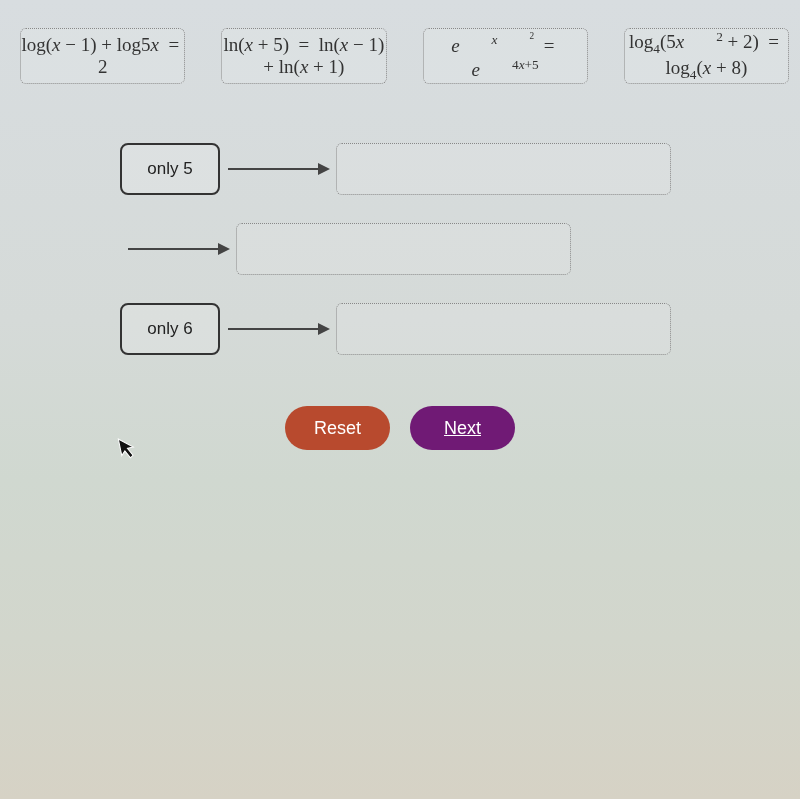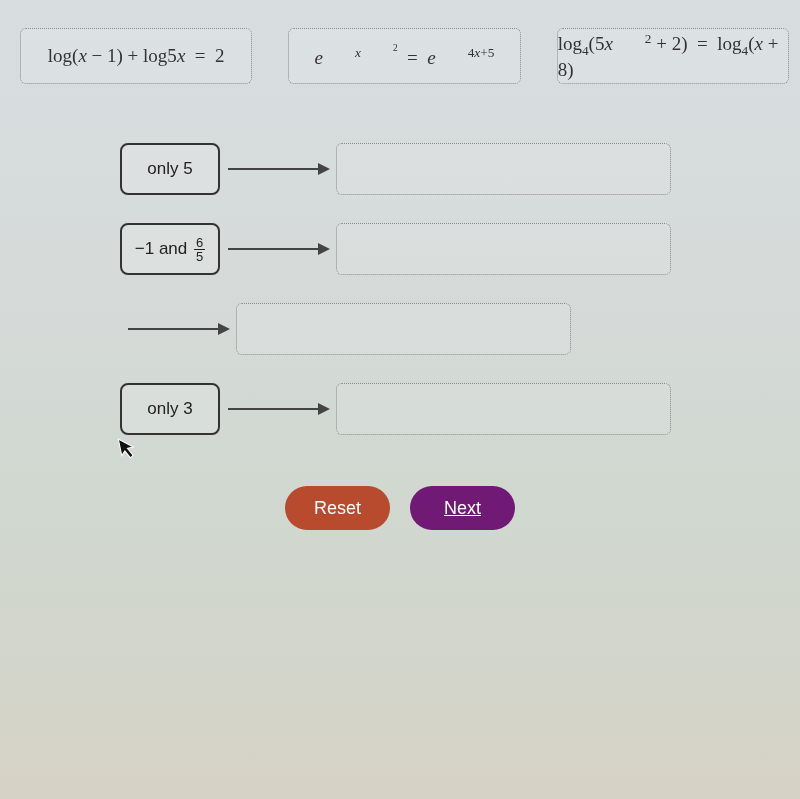--- a/index.html
+++ b/index.html
@@ -7,23 +7,24 @@
     width: 800px;
     height: 799px;
     background: linear-gradient(180deg, #d8dde0 0%, #d5dad8 40%, #d0d8d0 60%, #d2d6cc 80%, #d6d2c5 100%);
     font-family: Georgia, 'Times New Roman', serif;
     color: #333;
     position: relative;
     overflow: hidden;
   }
   .equation-grid {
     display: grid;
-    grid-template-columns: 1fr 1fr 1fr;
+    grid-template-columns: 1fr 1fr 1fr 1fr;
     gap: 24px 36px;
     padding: 28px 11px 0 20px;
+    text-align: center;
   }
   .eq-box {
     border: 1px dotted #888;
     border-radius: 6px;
     background: rgba(255,255,255,0.12);
     height: 56px;
     display: flex;
     align-items: center;
     justify-content: center;
     font-size: 19px;
@@ -125,67 +126,55 @@
   }
 </style>
 </head>
 <body>
 
 <div class="equation-grid">
   <div class="eq-box">
     <span>log(<i>x</i> − 1) + log5<i>x</i> &nbsp;=&nbsp; 2</span>
   </div>
   <div class="eq-box">
+    <span>ln(<i>x</i> + 5) &nbsp;=&nbsp; ln(<i>x</i> − 1) + ln(<i>x</i> + 1)</span>
+  </div>
+  <div class="eq-box">
     <span><i>e</i><sup><i>x</i><sup>2</sup></sup> &nbsp;=&nbsp; <i>e</i><sup>4<i>x</i>+5</sup></span>
   </div>
   <div class="eq-box">
     <span>log<sub>4</sub>(5<i>x</i><sup>2</sup> + 2) &nbsp;=&nbsp; log<sub>4</sub>(<i>x</i> + 8)</span>
   </div>
 </div>
 
 <div class="matching-area">
 
   <div class="row">
     <div class="source-box">
       <span>only 5</span>
     </div>
     <div class="arrow">
       <div class="arrow-line"></div>
         <div class="arrow-head"></div>
     </div>
     <div class="target-box"></div>
   </div>
 
-  <div class="row">
-    <div class="source-box">
-      <span>
-        <span>−1 and </span><span class="frac">
-            <span class="num">6</span>
-            <span class="den">5</span>
-          </span>
-      </span>
-    </div>
-    <div class="arrow">
-      <div class="arrow-line"></div>
-        <div class="arrow-head"></div>
-    </div>
-    <div class="target-box"></div>
-  </div>
 
   <div class="row">
     <div class="arrow">
       <div class="arrow-line"></div>
         <div class="arrow-head"></div>
     </div>
     <div class="target-box"></div>
   </div>
 
   <div class="row">
     <div class="source-box">
-      <span>only 3</span>
+      <span>only 6</span>
     </div>
     <div class="arrow">
       <div class="arrow-line"></div>
         <div class="arrow-head"></div>
     </div>
     <div class="target-box"></div>
   </div>
 
 </div>
 

